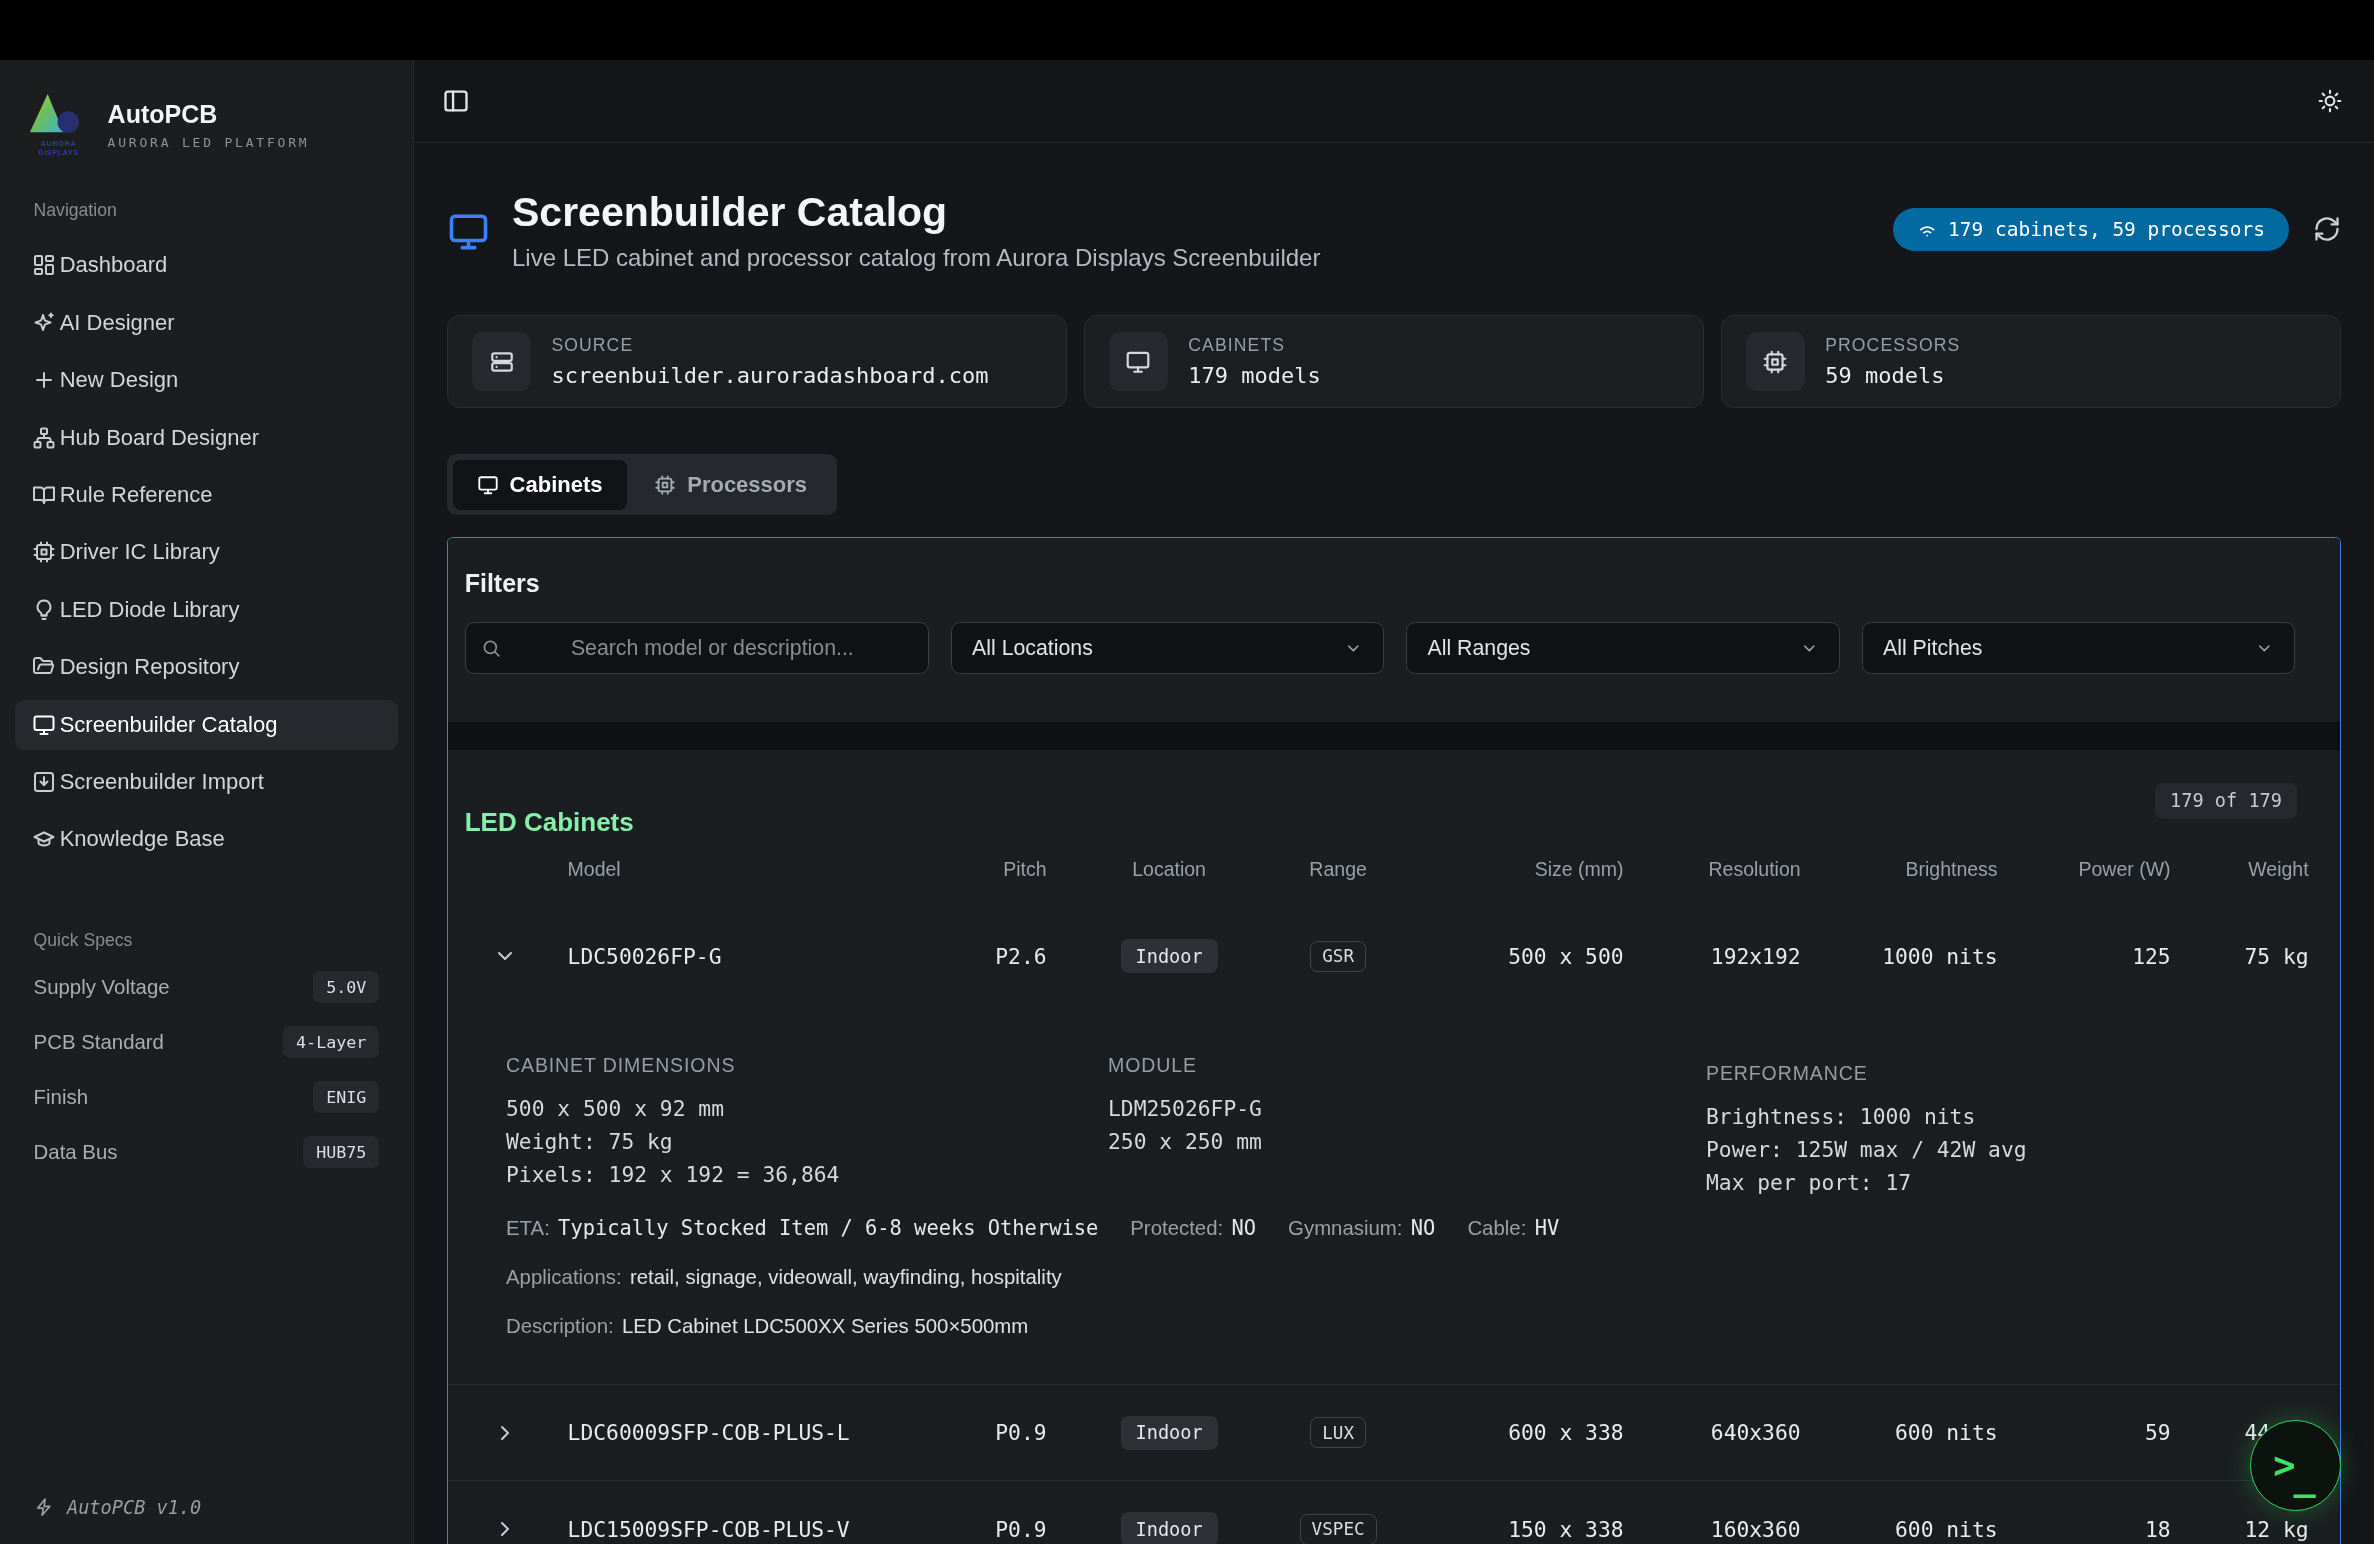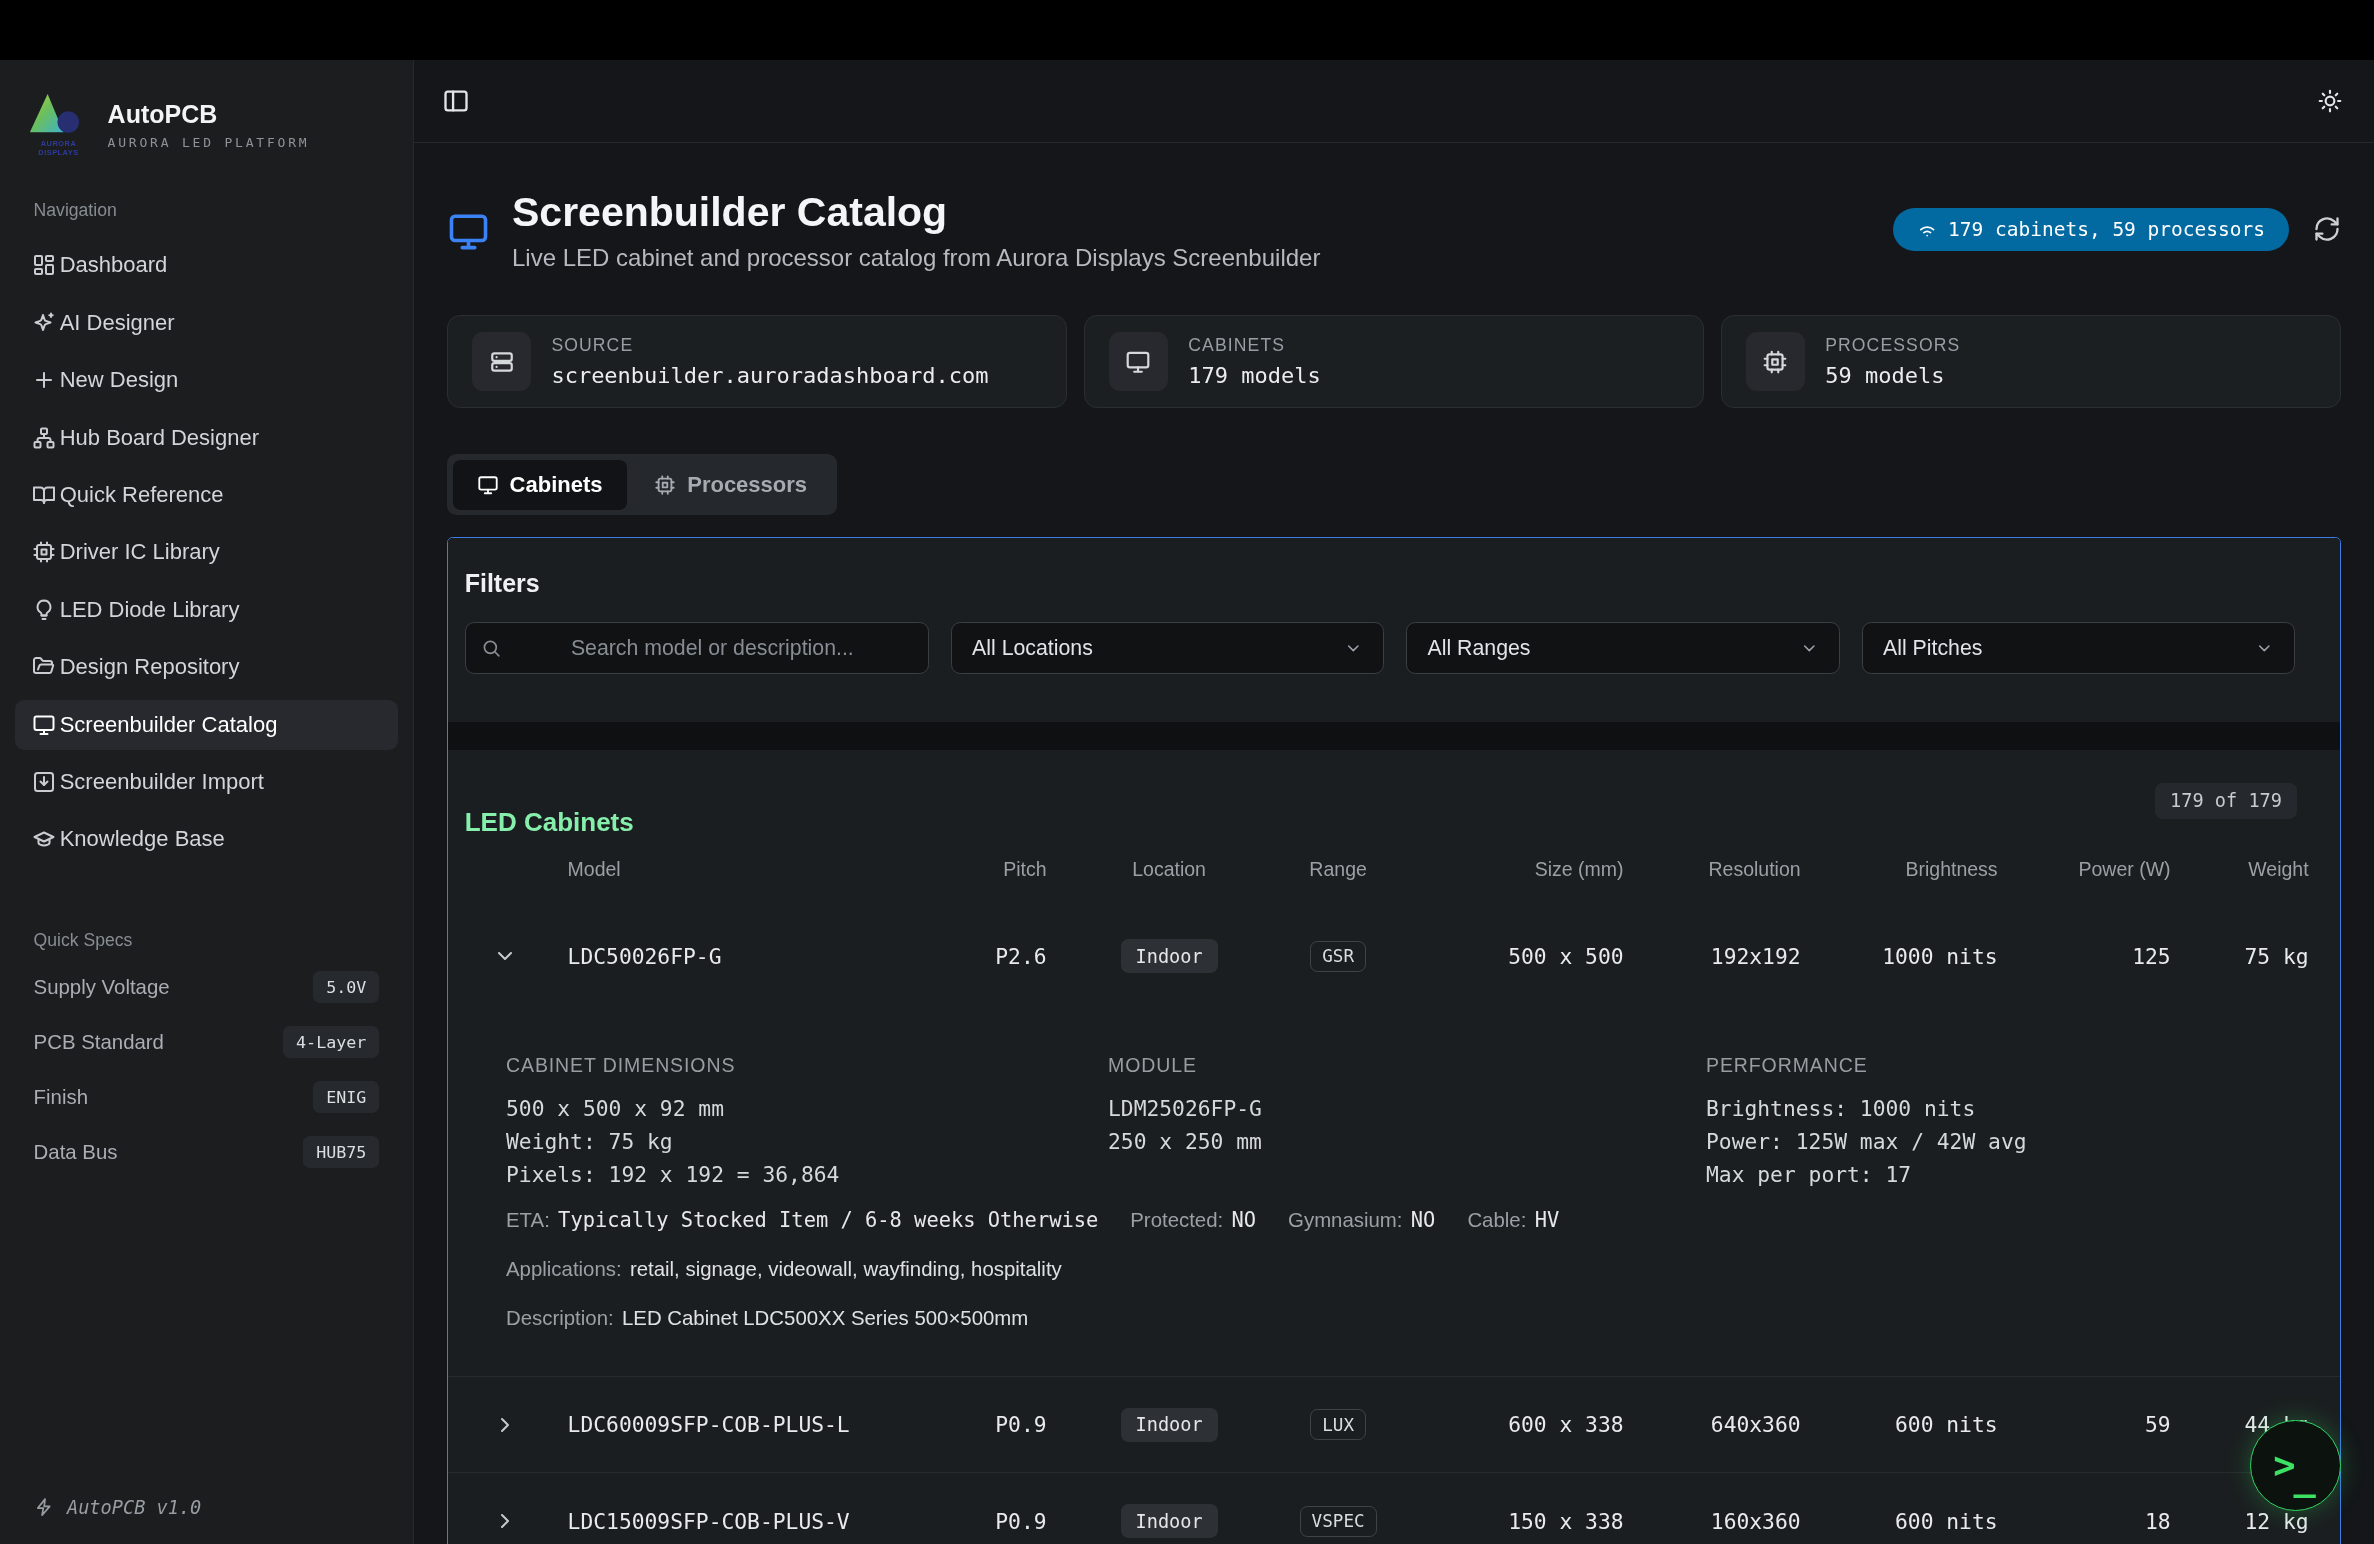--- a/index.html
+++ b/index.html
@@ -95,21 +95,21 @@
   .t-row.expanded { height:122px; }
   .chev-cell { padding-left:26px; color:#c6cad0; display:flex; align-items:center; }
   .badge-loc { display:inline-block; background:#2d3135; border-radius:7.4px; padding:6.5px 15px;
     font-size:18.6px; color:#e4e6e9; }
   .badge-range { display:inline-block; border:0.9px solid #3f444a; border-radius:7.4px; padding:4.6px 11px;
     font-size:17.6px; color:#dadde0; }
   .row-border { border-bottom:0.9px solid #282b2e; }
 
   .row-detail { padding:37px 30px 46px 58px; border-bottom:0.9px solid #282b2e; }
   .rd-cols { display:flex; }
-  .rd-col1 { width:602px; } .rd-col2 { width:598px; } .rd-col3 { flex:1; }
+  .rd-col1 { width:602px; } .rd-col2 { width:598px; } .rd-col3 { flex:1;margin-top:8px; }
   .rd-heading { font-size:19.5px; letter-spacing:0.9px; color:#979da3; font-weight:500; margin-bottom:15px; }
   .rd-line { font-family:"DejaVu Sans Mono",monospace; font-size:21.3px; color:#d6d9db; line-height:33px; }
   .rd-meta { display:flex; gap:32px; margin-top:16.7px; align-items:baseline; }
   .meta-pair { display:flex; gap:8.3px; align-items:baseline; }
   .meta-label { font-size:20.4px; color:#9aa0a6; }
   .meta-value { font-family:"DejaVu Sans Mono",monospace; font-size:20.4px; color:#e6e8ea; }
   .rd-textline { margin-top:26px; display:flex; gap:8.3px; align-items:baseline; }
   .text-value { font-size:20.4px; color:#dfe2e5; }
 
   
@@ -267,21 +267,21 @@
         <div class="nav-item">
           <svg class="ic" width="24" height="24" viewBox="0 0 26 26">
               <use href="#i-network"></use>
             </svg>
           <span>Hub Board Designer</span>
         </div>
         <div class="nav-item">
           <svg class="ic" width="24" height="24" viewBox="0 0 26 26">
               <use href="#i-book"></use>
             </svg>
-          <span>Quick Reference</span>
+          <span>Rule Reference</span>
         </div>
         <div class="nav-item">
           <svg class="ic" width="24" height="24" viewBox="0 0 26 26">
               <use href="#i-cpu"></use>
             </svg>
           <span>Driver IC Library</span>
         </div>
         <div class="nav-item">
           <svg class="ic" width="24" height="24" viewBox="0 0 26 26">
               <use href="#i-bulb"></use>

